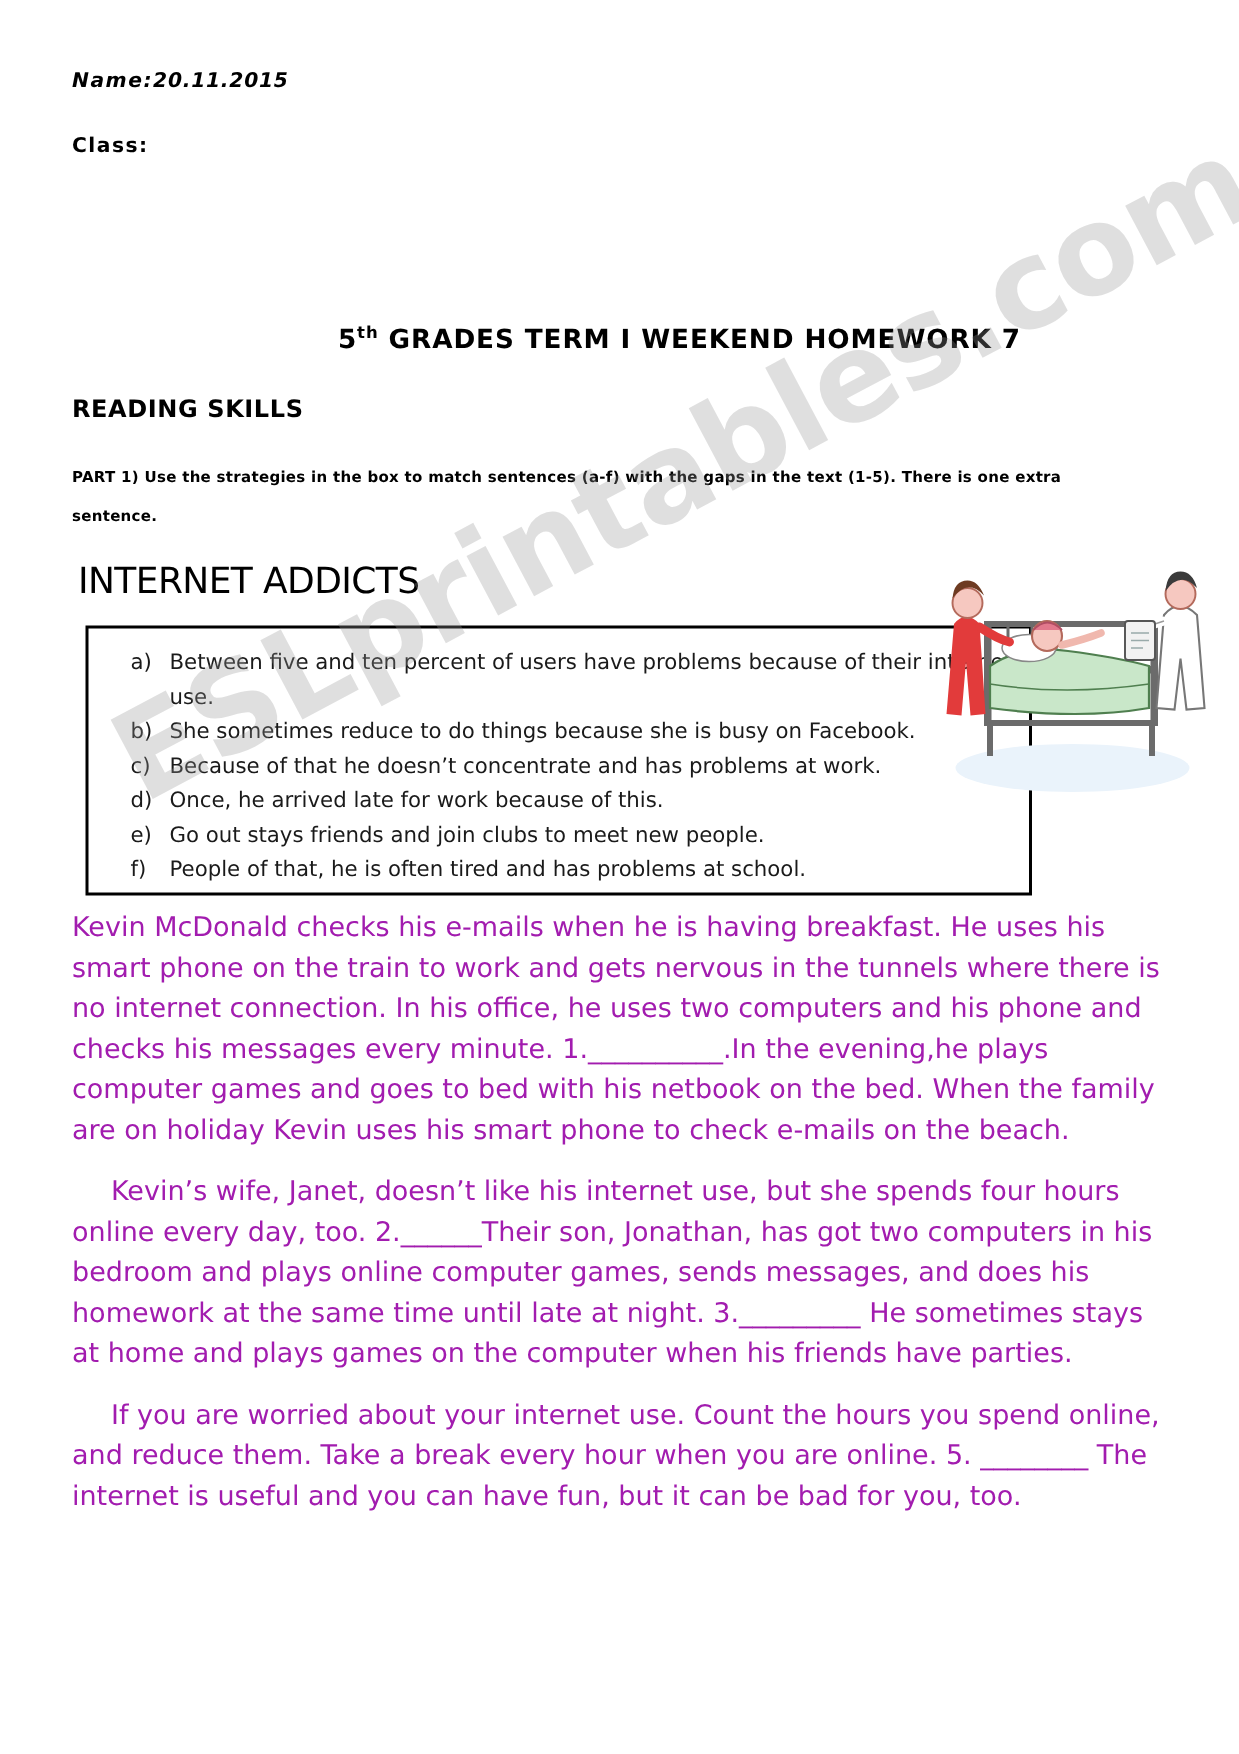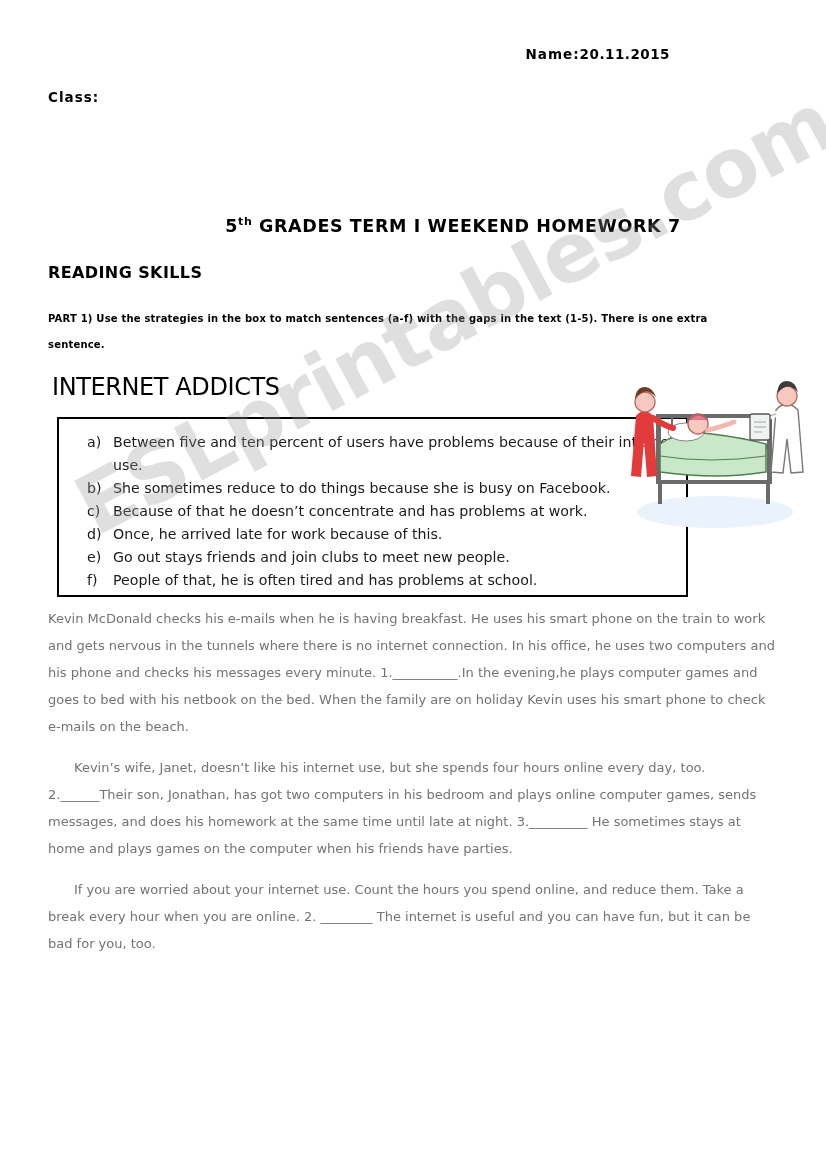--- a/index.html
+++ b/index.html
@@ -25,22 +25,23 @@
 
   
   .header {
     position: absolute;
     left: 48px;
     top: 46px;
     width: 730px;
   }
   .hdr-row {
     display: flex;
-    justify-content: flex-end;
+    justify-content: flex-start;
     align-items: flex-start;
+    font-style: italic;
   }
   .hdr-label {
     font-family: "DejaVu Sans", sans-serif;
     font-weight: bold;
     font-size: 13.5px;
     letter-spacing: 1px;
   }
   .hdr-date {
     font-family: "DejaVu Sans", sans-serif;
     font-weight: bold;
@@ -146,23 +147,23 @@
     height: 190px;
   }
 
   
   .body-text {
     position: absolute;
     left: 48px;
     top: 605px;
     width: 730px;
     font-family: "DejaVu Sans", sans-serif;
-    font-size: 13px;
+    font-size: 18px;
     line-height: 27px;
-    color: #737373;
+    color: #a21caf;
   }
   .para {
     margin: 0 0 14px 0;
   }
   .para.indent {
     text-indent: 26px;
   }
 
   
   .watermark {
@@ -279,20 +280,20 @@
       <line x1="134" y1="80" x2="142" y2="80" stroke="#9aa" stroke-width="1"></line>
 
       <rect x="38" y="132" width="4" height="20" fill="#6b6b6b"></rect>
       <rect x="146" y="132" width="4" height="20" fill="#6b6b6b"></rect>
     </svg>
   </div>
 
   <div class="body-text">
     <p class="para">Kevin McDonald checks his e-mails when he is having breakfast. He uses his smart phone on the train to work and gets nervous in the tunnels where there is no internet connection. In his office, he uses two computers and his phone and checks his messages every minute. 1.__________.In the evening,he plays computer games and goes to bed with his netbook on the bed. When the family are on holiday Kevin uses his smart phone to check e-mails on the beach.</p>
     <p class="para indent">Kevin’s wife, Janet, doesn’t like his internet use, but she spends four hours online every day, too. 2.______Their son, Jonathan, has got two computers in his bedroom and plays online computer games, sends messages, and does his homework at the same time until late at night. 3._________ He sometimes stays at home and plays games on the computer when his friends have parties.</p>
-    <p class="para indent">If you are worried about your internet use. Count the hours you spend online, and reduce them. Take a break every hour when you are online.  2. ________  The internet is useful and you can have fun, but it can be bad for you, too.</p>
+    <p class="para indent">If you are worried about your internet use. Count the hours you spend online, and reduce them. Take a break every hour when you are online.  5. ________  The internet is useful and you can have fun, but it can be bad for you, too.</p>
   </div>
 
   <div class="watermark">
     <div class="wm-text">ESLprintables.com</div>
   </div>
 
 </div>
 
 </body></html>

